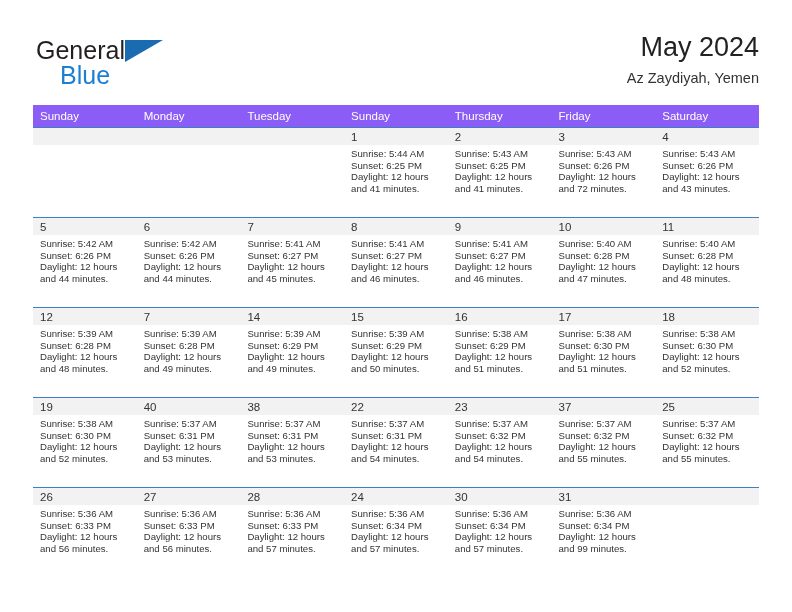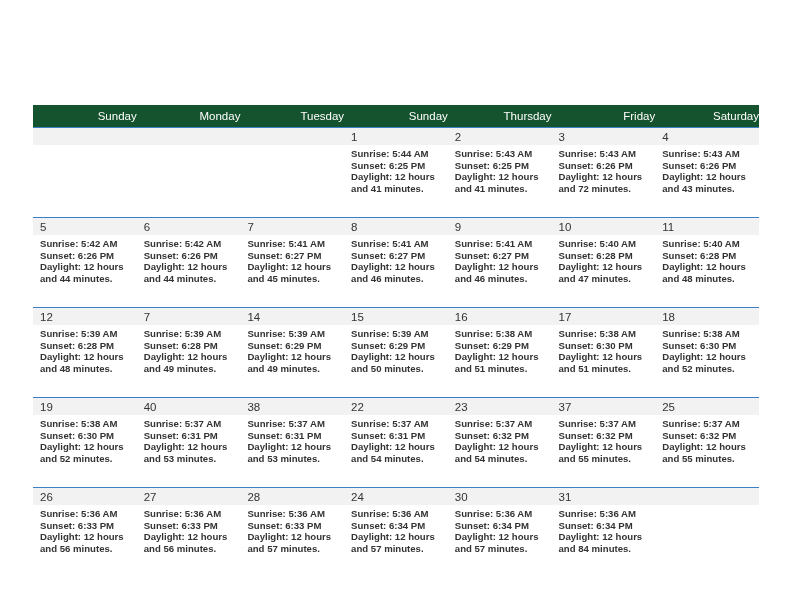--- a/index.html
+++ b/index.html
@@ -75,25 +75,25 @@
     position: absolute;
     left: 33px; top: 105px;
     width: 726px;
   }
   .cal-table {
     width: 726px;
     border-collapse: collapse;
     table-layout: fixed;
   }
   .cal-table th {
-    background: #14532d;
+    background: #8b5cf6;
     color: #ffffff;
     font-size: 11.5px;
     font-weight: normal;
-    text-align: right;
+    text-align: left;
     padding: 5px 0 5px 7px;
     height: 22px;
     border: none;
   }
   .cal-table td {
     vertical-align: top;
     width: 103.7px;
     height: 90px;
     padding: 0;
     border-top: 1.6px solid #3b7fc4;
@@ -111,30 +111,43 @@
     padding: 1px 0 0 7px;
     font-size: 11.5px;
     color: #333333;
     line-height: 16px;
   }
   .dayinfo {
     padding: 3px 6px 0 7px;
     font-size: 9.6px;
     line-height: 11.6px;
     color: #333333;
-    font-weight: bold;
   }
   .dayinfo div { white-space: nowrap; }
   .empty .daynum-band { background: #f2f2f2; }
 </style>
 </head>
 <body>
 
 <div id="page">
 
+  <div class="header">
+
+    <div class="logo">
+      <span class="logo-general">General</span>
+      <span class="logo-triangle"></span>
+      <span class="logo-blue">Blue</span>
+    </div>
+
+    <div class="title-block">
+      <div class="cal-title">May 2024</div>
+      <div class="cal-subtitle">Az Zaydiyah, Yemen</div>
+    </div>
+
+  </div>
 
   <div class="calendar">
     <table class="cal-table">
       <thead>
         <tr id="weekday-row">
             <th>Sunday</th>
             <th>Monday</th>
             <th>Tuesday</th>
             <th>Sunday</th>
             <th>Thursday</th>
@@ -515,21 +528,21 @@
                 </div>
               </div>
             </td>
             <td>
               <div class="daycell">
                 <div class="daynum-band">31</div>
                 <div class="dayinfo">
                   <div>Sunrise: 5:36 AM</div>
                   <div>Sunset: 6:34 PM</div>
                   <div>Daylight: 12 hours</div>
-                  <div>and 84 minutes.</div>
+                  <div>and 99 minutes.</div>
                 </div>
               </div>
             </td>
             <td>
               <div class="daycell empty">
                 <div class="daynum-band"></div>
                 <div class="dayinfo">
                   <div></div>
                   <div></div>
                   <div></div>

